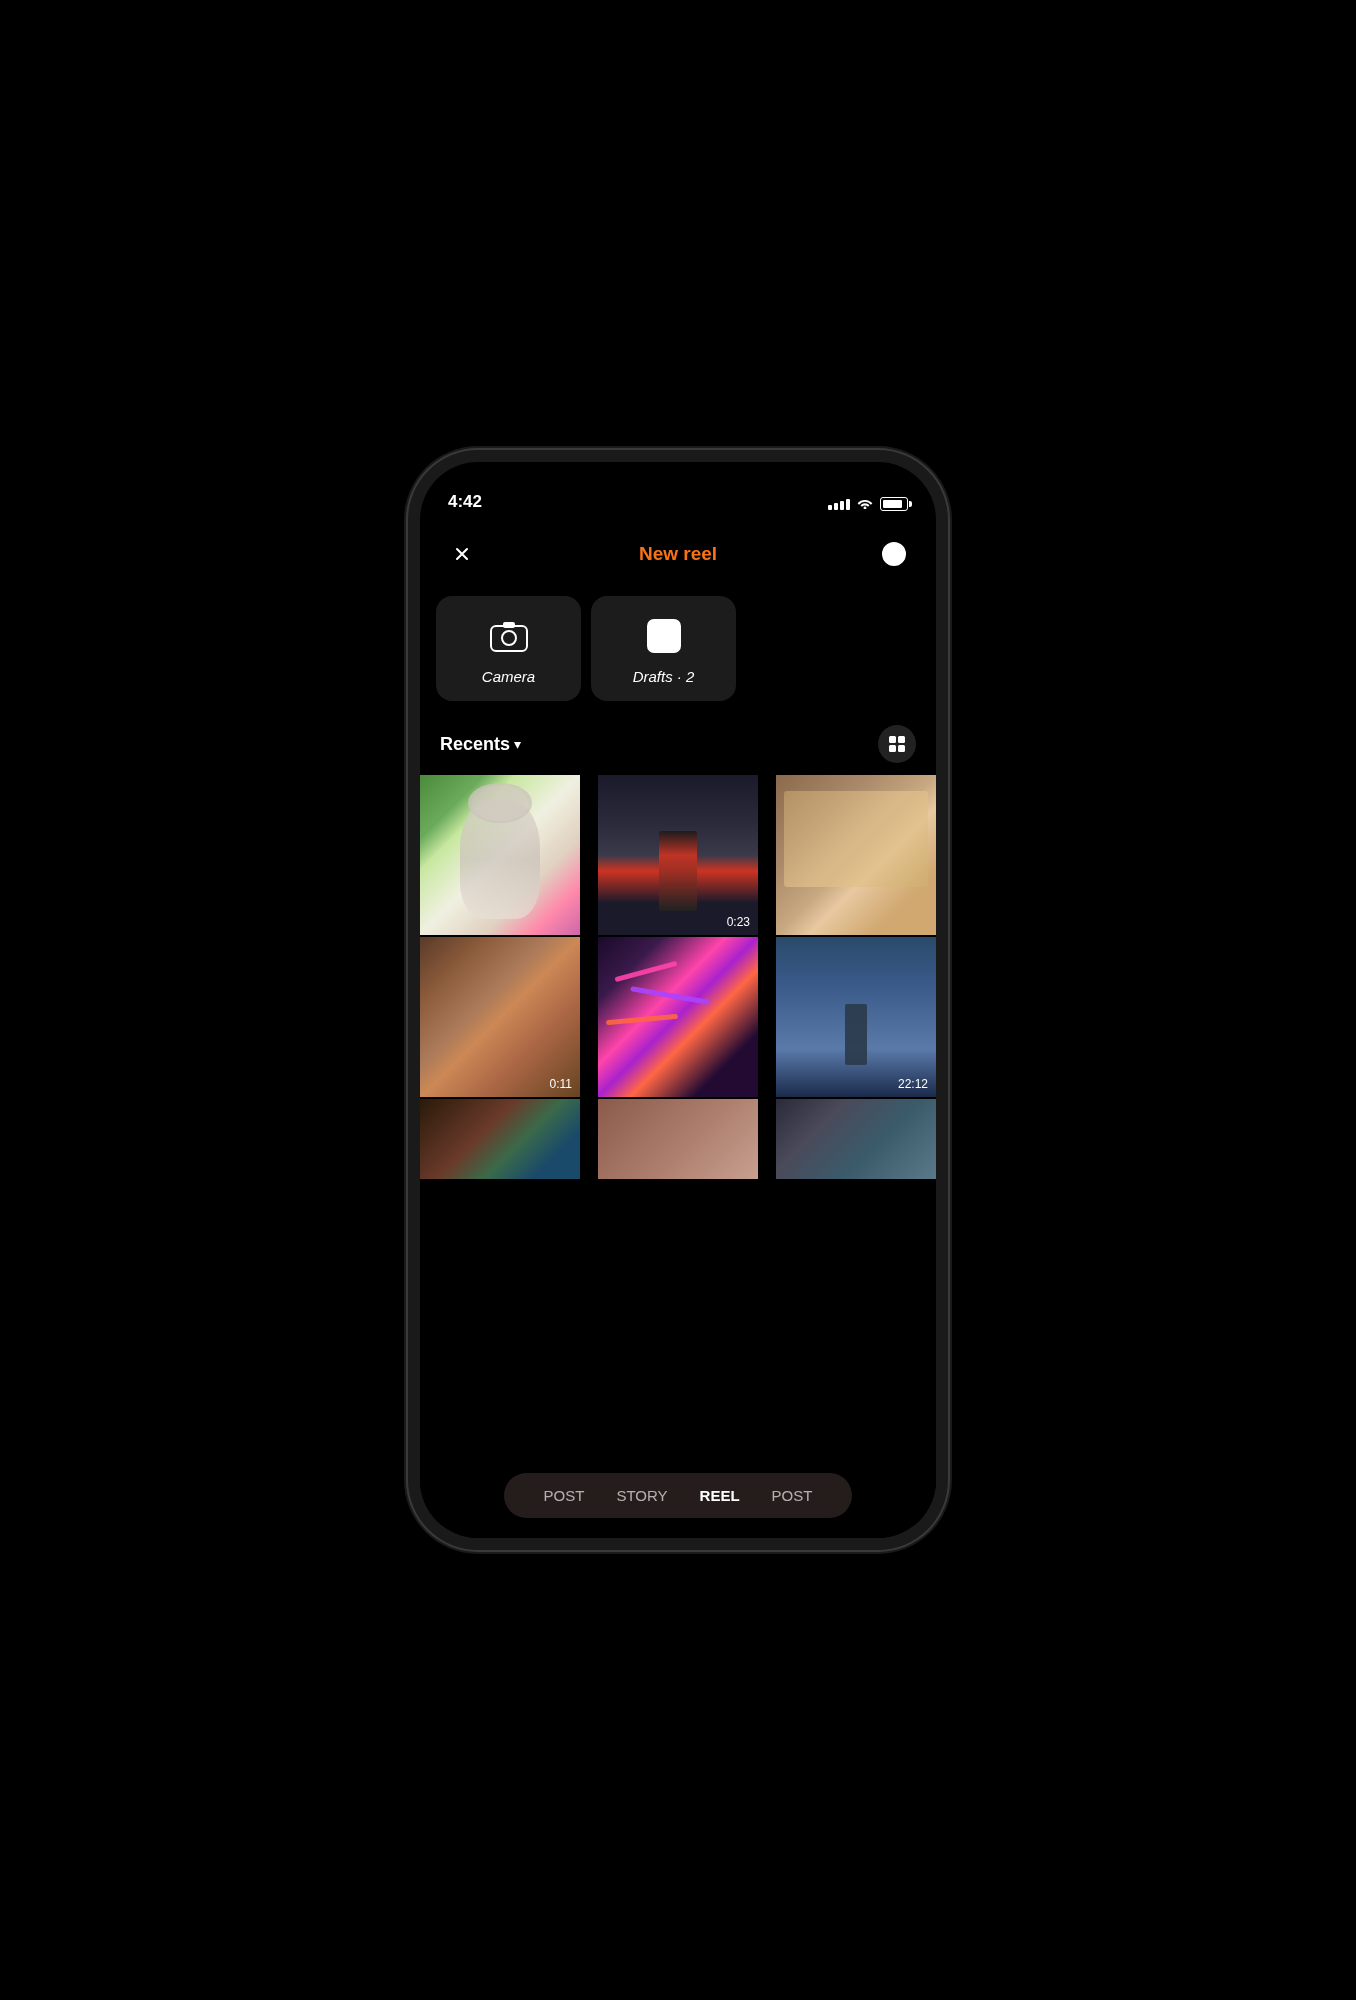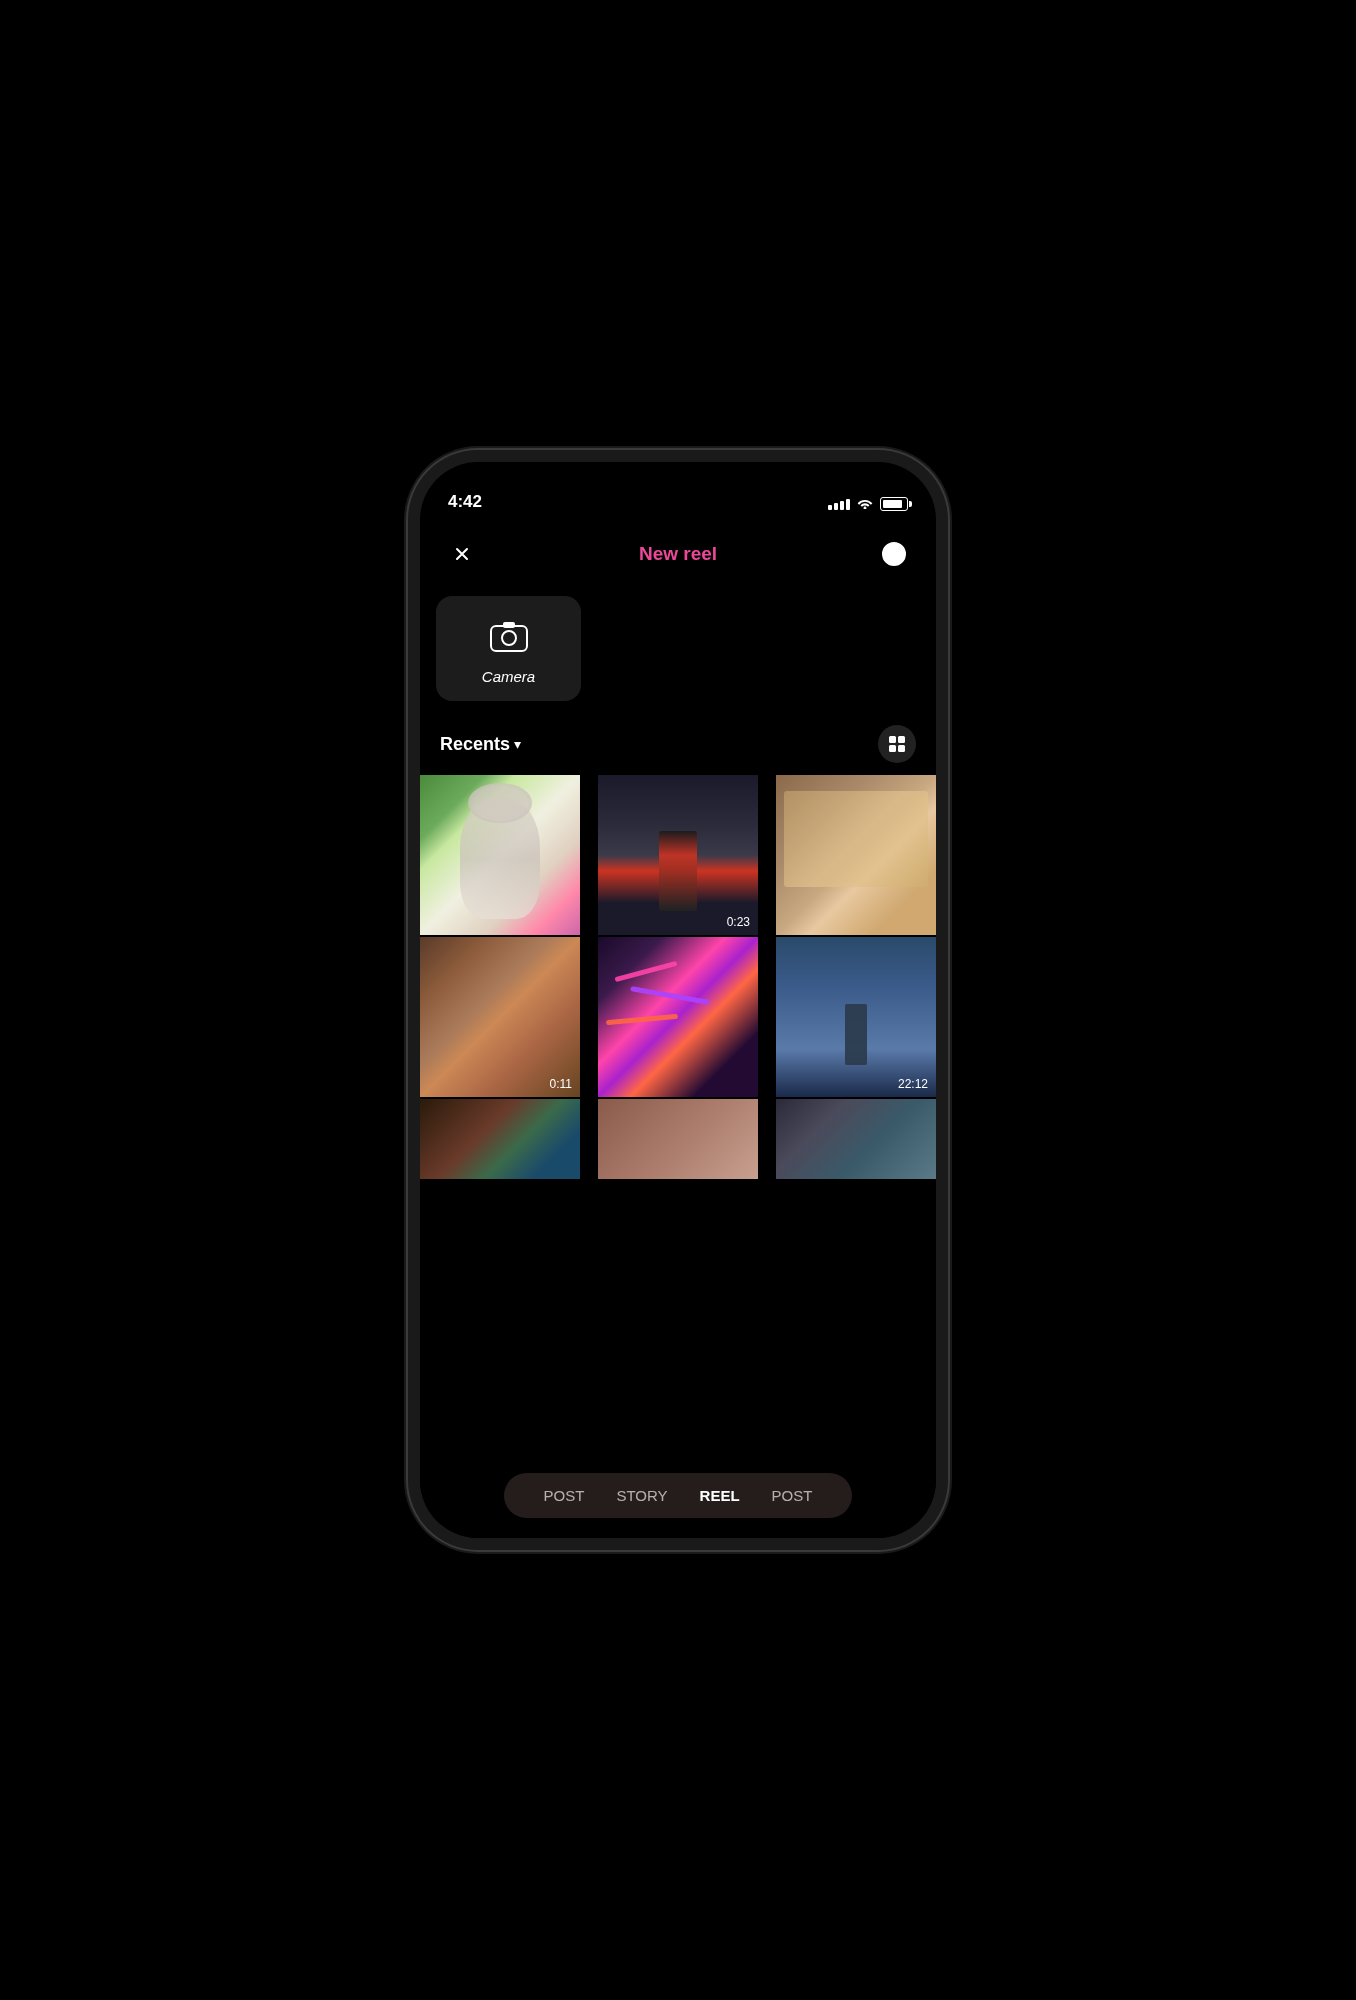--- a/index.html
+++ b/index.html
@@ -175,21 +175,21 @@
       height: 36px;
       display: flex;
       align-items: center;
       justify-content: center;
       cursor: pointer;
     }
 
     .header-title {
       font-size: 19px;
       font-weight: 700;
-      color: #ec4899;
+      color: #f97316;
     }
 
     .header-settings {
       width: 36px;
       height: 36px;
       display: flex;
       align-items: center;
       justify-content: center;
       cursor: pointer;
     }
@@ -439,20 +439,31 @@
           <div class="action-btn-icon">
             <svg width="38" height="34" viewBox="0 0 38 34" fill="white">
               <rect x="1" y="7" width="36" height="25" rx="5" stroke="white" stroke-width="2" fill="none"></rect>
               <circle cx="19" cy="19" r="7" stroke="white" stroke-width="2" fill="none"></circle>
               <rect x="13" y="3" width="12" height="6" rx="2" fill="white"></rect>
             </svg>
           </div>
           <span class="action-btn-label">Camera</span>
         </div>
 
+        <div class="action-btn">
+          <div class="action-btn-icon">
+            <svg width="38" height="38" viewBox="0 0 38 38" fill="none">
+              <rect x="3" y="3" width="32" height="32" rx="6" stroke="white" stroke-width="2"></rect>
+              <circle cx="19" cy="19" r="8" stroke="white" stroke-width="2"></circle>
+              <line x1="19" y1="13" x2="19" y2="25" stroke="white" stroke-width="2" stroke-linecap="round"></line>
+              <line x1="13" y1="19" x2="25" y2="19" stroke="white" stroke-width="2" stroke-linecap="round"></line>
+            </svg>
+          </div>
+          <span class="action-btn-label">Drafts · 2</span>
+        </div>
 
       </div>
 
       <div class="recents-row">
         <div class="recents-dropdown">
           <span class="recents-label">Recents</span>
           <span class="recents-chevron">▾</span>
         </div>
         <div class="recents-layout-btn">
           <svg width="20" height="20" viewBox="0 0 20 20" fill="white">

